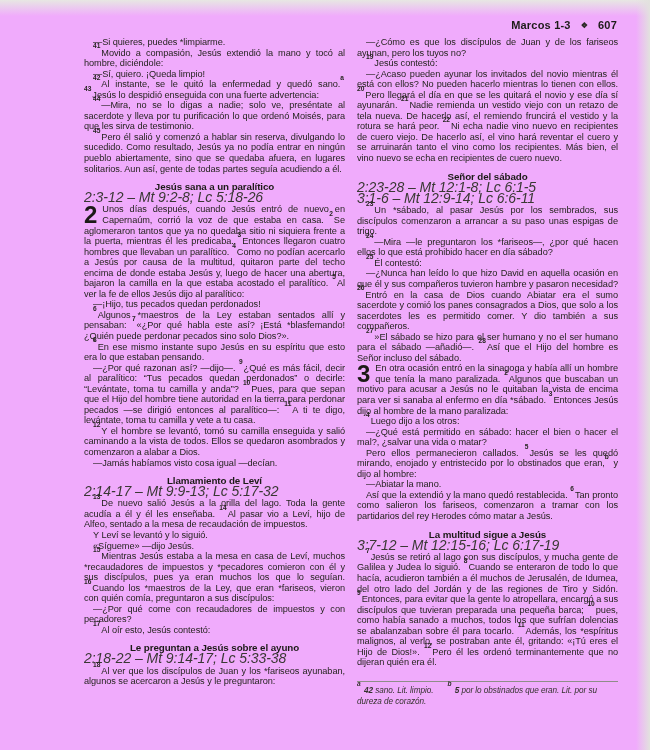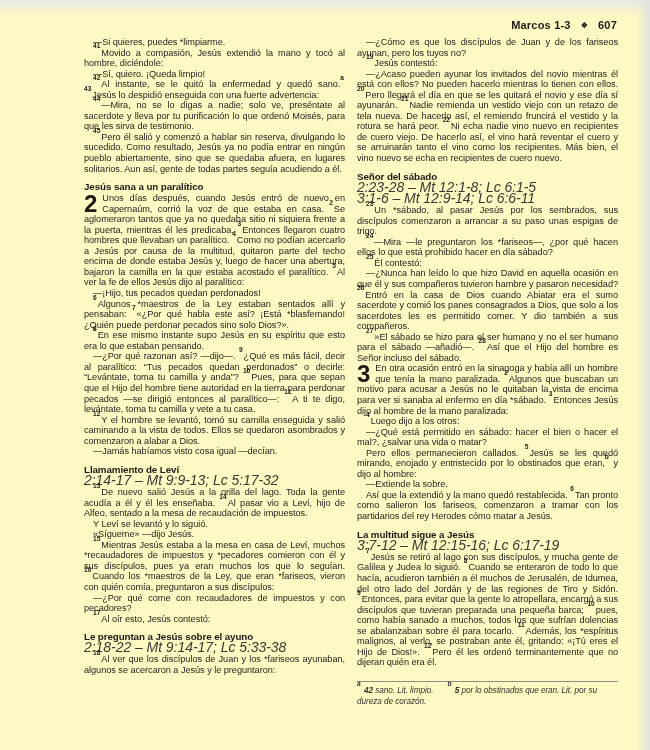--- a/index.html
+++ b/index.html
@@ -1,25 +1,25 @@
 <!DOCTYPE html>
 <html lang="es"><head>
 <meta charset="utf-8">
 <style>
   html,body{margin:0;padding:0;}
   body{width:650px;height:750px;background:#ffffff;font-family:"Liberation Sans",sans-serif;}
-  .page{position:relative;width:650px;height:750px;background:#fef9c3;overflow:hidden;color:#262420;}
+  .page{position:relative;width:650px;height:750px;background:#f0abfc;overflow:hidden;color:#262420;}
   .scan-top{position:absolute;top:0;left:0;right:0;height:16px;background:linear-gradient(#e7e7e3,rgba(252,252,250,0));}
   .scan-right{position:absolute;top:0;bottom:0;right:0;width:14px;background:linear-gradient(90deg,rgba(252,252,250,0),#e2e2de);}
   .running-head{position:absolute;top:19px;right:33px;font-weight:bold;font-size:11px;color:#1d1b18;letter-spacing:.2px;}
   .running-head .orn{font-size:8px;margin:0 10px;position:relative;top:-1px;color:#2a2825;}
   .cols{position:absolute;left:84px;top:37px;width:536px;height:711px;display:flex;gap:12px;overflow:hidden;}
   .col{width:261px;text-align:justify;font-size:9.2px;line-height:10.55px;letter-spacing:-0.05px;hyphens:auto;-webkit-hyphens:auto;}
   .para{margin:0;text-indent:9px;}
-  .sect{margin:7px 0 1px 0;font-size:9.8px;line-height:11px;font-weight:bold;color:#1c1a17;text-align:left;text-indent:0;letter-spacing:-0.1px;}
+  .sect{margin:7px 0 1px 0;font-size:9.8px;line-height:11px;font-weight:bold;color:#1c1a17;text-align:center;text-indent:0;letter-spacing:-0.1px;}
   .ref{font-size:14px;line-height:9.3px;font-style:italic;color:#3a3834;text-align:left;margin:0 0 2px 0;}
   .chap{text-indent:0;}
   .dropcap{float:left;font-size:24px;line-height:19px;font-weight:bold;padding:1px 5px 0 0;color:#1c1a17;}
   sup.vn{font-size:6.6px;font-weight:bold;line-height:0;position:relative;top:-3px;margin-right:1px;letter-spacing:0;}
   .footnotes{margin-top:13px;text-align:left;}
   .fn-rule{border-top:1px solid #8f8d89;margin-bottom:3px;width:100%;}
   .fn{font-style:italic;font-size:8.2px;line-height:10.2px;color:#33312d;}
   .fn b{font-style:italic;}
   .fn-gap{display:inline-block;width:14px;}
 </style>
@@ -36,20 +36,21 @@
 
   <div class="cols">
     <div class="col" id="col-left">
         <p class="para">—Si quieres, puedes *limpiarme.</p>
         <p class="para"><sup class="vn">41</sup>Movido a compasión, Jesús extendió la mano y tocó al hombre, diciéndole:</p>
         <p class="para">—Sí, quiero. ¡Queda limpio!</p>
         <p class="para"><sup class="vn">42</sup>Al instante, se le quitó la enfermedad y quedó sano.<sup class="vn">a</sup> <sup class="vn">43</sup>Jesús lo despidió enseguida con una fuerte advertencia:</p>
         <p class="para"><sup class="vn">44</sup>—Mira, no se lo digas a nadie; solo ve, preséntate al sacerdote y lleva por tu purificación lo que ordenó Moisés, para que les sirva de testimonio.</p>
         <p class="para"><sup class="vn">45</sup>Pero él salió y comenzó a hablar sin reserva, divulgando lo sucedido. Como resultado, Jesús ya no podía entrar en ningún pueblo abiertamente, sino que se quedaba afuera, en lugares solitarios. Aun así, gente de todas partes seguía acudiendo a él.</p>
         <h3 class="sect">Jesús sana a un paralítico</h3>
+        <div class="ref">2:3-12 – Mt 9:2-8; Lc 5:18-26</div>
         <p class="para chap"><span class="dropcap">2</span>Unos días después, cuando Jesús entró de nuevo en Capernaúm, corrió la voz de que estaba en casa. <sup class="vn">2</sup>Se aglomeraron tantos que ya no quedaba sitio ni siquiera frente a la puerta, mientras él les predicaba. <sup class="vn">3</sup>Entonces llegaron cuatro hombres que llevaban un paralítico. <sup class="vn">4</sup>Como no podían acercarlo a Jesús por causa de la multitud, quitaron parte del techo encima de donde estaba Jesús y, luego de hacer una abertura, bajaron la camilla en la que estaba acostado el paralítico. <sup class="vn">5</sup>Al ver la fe de ellos Jesús dijo al paralítico:</p>
         <p class="para">—¡Hijo, tus pecados quedan perdonados!</p>
         <p class="para"><sup class="vn">6</sup>Algunos *maestros de la Ley estaban sentados allí y pensaban: <sup class="vn">7</sup>«¿Por qué habla este así? ¡Está *blasfemando! ¿Quién puede perdonar pecados sino solo Dios?».</p>
         <p class="para"><sup class="vn">8</sup>En ese mismo instante supo Jesús en su espíritu que esto era lo que estaban pensando.</p>
         <p class="para">—¿Por qué razonan así? —dijo—. <sup class="vn">9</sup>¿Qué es más fácil, decir al paralítico: “Tus pecados quedan perdonados” o decirle: “Levántate, toma tu camilla y anda”? <sup class="vn">10</sup>Pues, para que sepan que el Hijo del hombre tiene autoridad en la tierra para perdonar pecados —se dirigió entonces al paralítico—: <sup class="vn">11</sup>A ti te digo, levántate, toma tu camilla y vete a tu casa.</p>
         <p class="para"><sup class="vn">12</sup>Y el hombre se levantó, tomó su camilla enseguida y salió caminando a la vista de todos. Ellos se quedaron asombrados y comenzaron a alabar a Dios.</p>
         <p class="para">—Jamás habíamos visto cosa igual —decían.</p>
         <h3 class="sect">Llamamiento de Leví</h3>
         <div class="ref">2:14-17 – Mt 9:9-13; Lc 5:17-32</div>
         <p class="para"><sup class="vn">13</sup>De nuevo salió Jesús a la orilla del lago. Toda la gente acudía a él y él les enseñaba. <sup class="vn">14</sup>Al pasar vio a Leví, hijo de Alfeo, sentado a la mesa de recaudación de impuestos.</p>
@@ -71,21 +72,21 @@
         <div class="ref">3:1-6 – Mt 12:9-14; Lc 6:6-11</div>
         <p class="para"><sup class="vn">23</sup>Un *sábado, al pasar Jesús por los sembrados, sus discípulos comenzaron a arrancar a su paso unas espigas de trigo.</p>
         <p class="para"><sup class="vn">24</sup>—Mira —le preguntaron los *fariseos—, ¿por qué hacen ellos lo que está prohibido hacer en día sábado?</p>
         <p class="para"><sup class="vn">25</sup>Él contestó:</p>
         <p class="para">—¿Nunca han leído lo que hizo David en aquella ocasión en que él y sus compañeros tuvieron hambre y pasaron necesidad? <sup class="vn">26</sup>Entró en la casa de Dios cuando Abiatar era el sumo sacerdote y comió los panes consagrados a Dios, que solo a los sacerdotes les es permitido comer. Y dio también a sus compañeros.</p>
         <p class="para"><sup class="vn">27</sup>»El sábado se hizo para el ser humano y no el ser humano para el sábado —añadió—. <sup class="vn">28</sup>Así que el Hijo del hombre es Señor incluso del sábado.</p>
         <p class="para chap"><span class="dropcap">3</span>En otra ocasión entró en la sinagoga y había allí un hombre que tenía la mano paralizada. <sup class="vn">2</sup>Algunos que buscaban un motivo para acusar a Jesús no le quitaban la vista de encima para ver si sanaba al enfermo en día *sábado. <sup class="vn">3</sup>Entonces Jesús dijo al hombre de la mano paralizada:</p>
         <p class="para"><sup class="vn">4</sup>Luego dijo a los otros:</p>
         <p class="para">—¿Qué está permitido en sábado: hacer el bien o hacer el mal?, ¿salvar una vida o matar?</p>
         <p class="para">Pero ellos permanecieron callados. <sup class="vn">5</sup>Jesús se les quedó mirando, enojado y entristecido por lo obstinados que eran,<sup class="vn">b</sup> y dijo al hombre:</p>
-        <p class="para">—Extiende la sobre.</p>
+        <p class="para">—Abiatar la mano.</p>
         <p class="para">Así que la extendió y la mano quedó restablecida. <sup class="vn">6</sup>Tan pronto como salieron los fariseos, comenzaron a tramar con los partidarios del rey Herodes cómo matar a Jesús.</p>
         <h3 class="sect">La multitud sigue a Jesús</h3>
         <div class="ref">3:7-12 – Mt 12:15-16; Lc 6:17-19</div>
         <p class="para"><sup class="vn">7</sup>Jesús se retiró al lago con sus discípulos, y mucha gente de Galilea y Judea lo siguió. <sup class="vn">8</sup>Cuando se enteraron de todo lo que hacía, acudieron también a él muchos de Jerusalén, de Idumea, del otro lado del Jordán y de las regiones de Tiro y Sidón. <sup class="vn">9</sup>Entonces, para evitar que la gente lo atropellara, encargó a sus discípulos que tuvieran preparada una pequeña barca; <sup class="vn">10</sup>pues, como había sanado a muchos, todos los que sufrían dolencias se abalanzaban sobre él para tocarlo. <sup class="vn">11</sup>Además, los *espíritus malignos, al verlo, se postraban ante él, gritando: «¡Tú eres el Hijo de Dios!». <sup class="vn">12</sup>Pero él les ordenó terminantemente que no dijeran quién era él.</p>
         <div class="footnotes"><div class="fn-rule"></div><span class="fn"><sup class="vn">a</sup> <b>42</b> sano. Lit. limpio.</span><span class="fn-gap"> </span><span class="fn"><sup class="vn">b</sup> <b>5</b> por lo obstinados que eran. Lit. por su dureza de corazón.</span></div>
       </div>
   </div>
 </div>
 
 </body></html>

